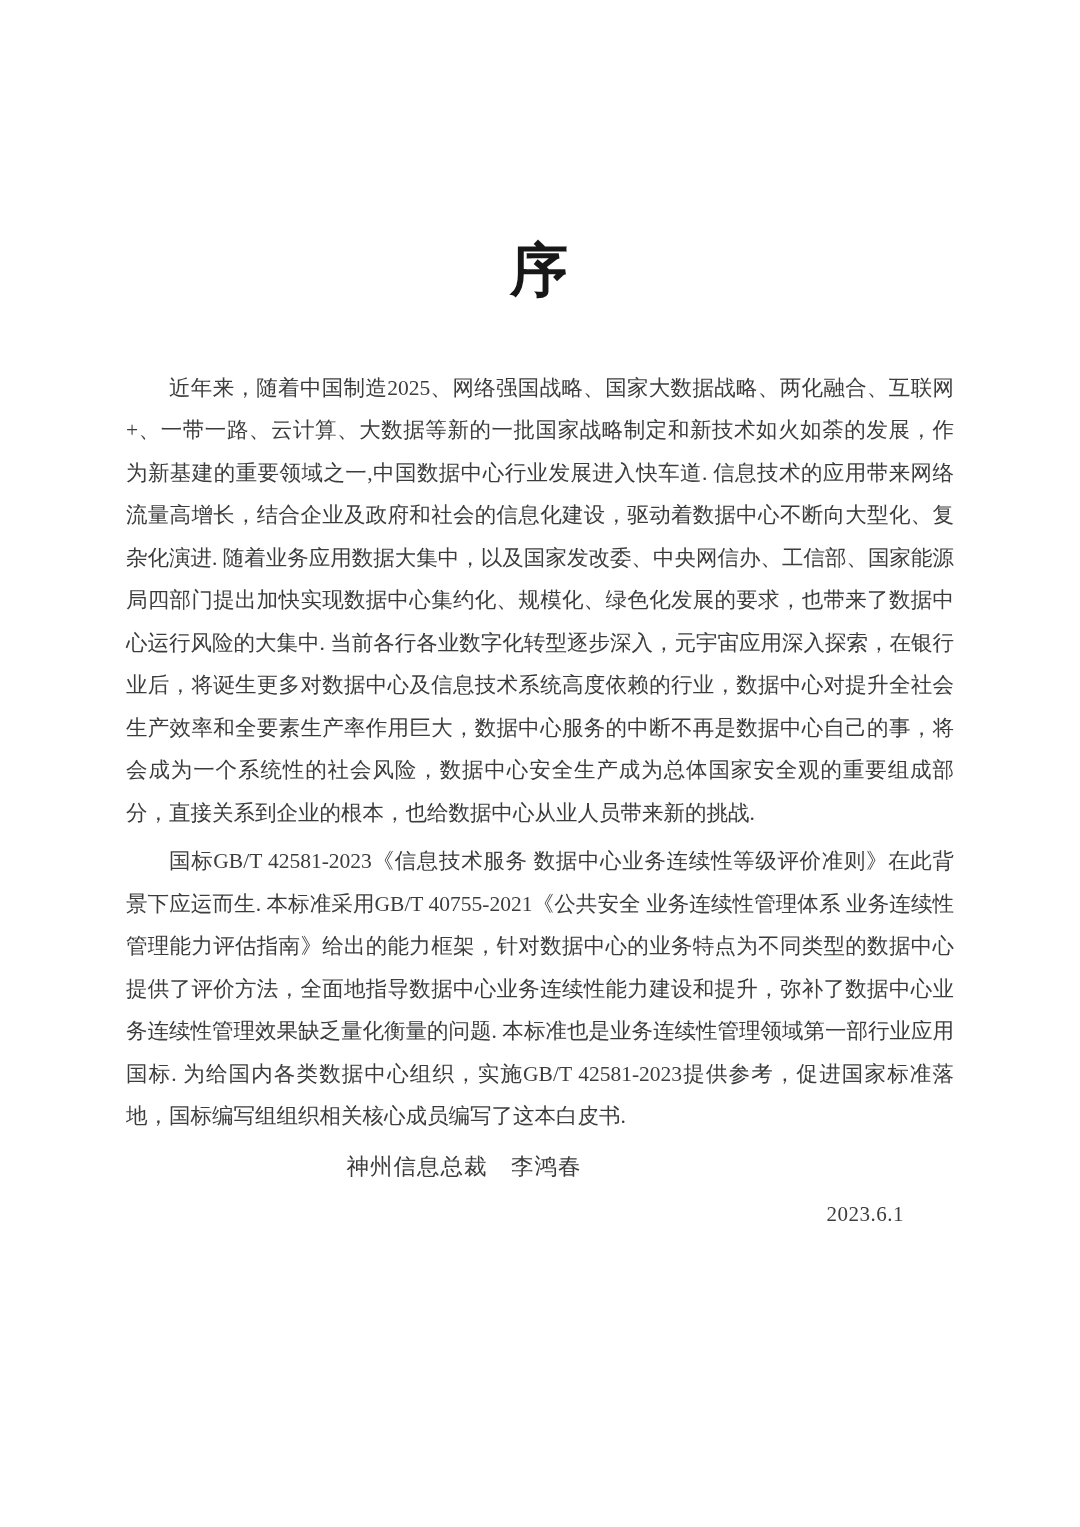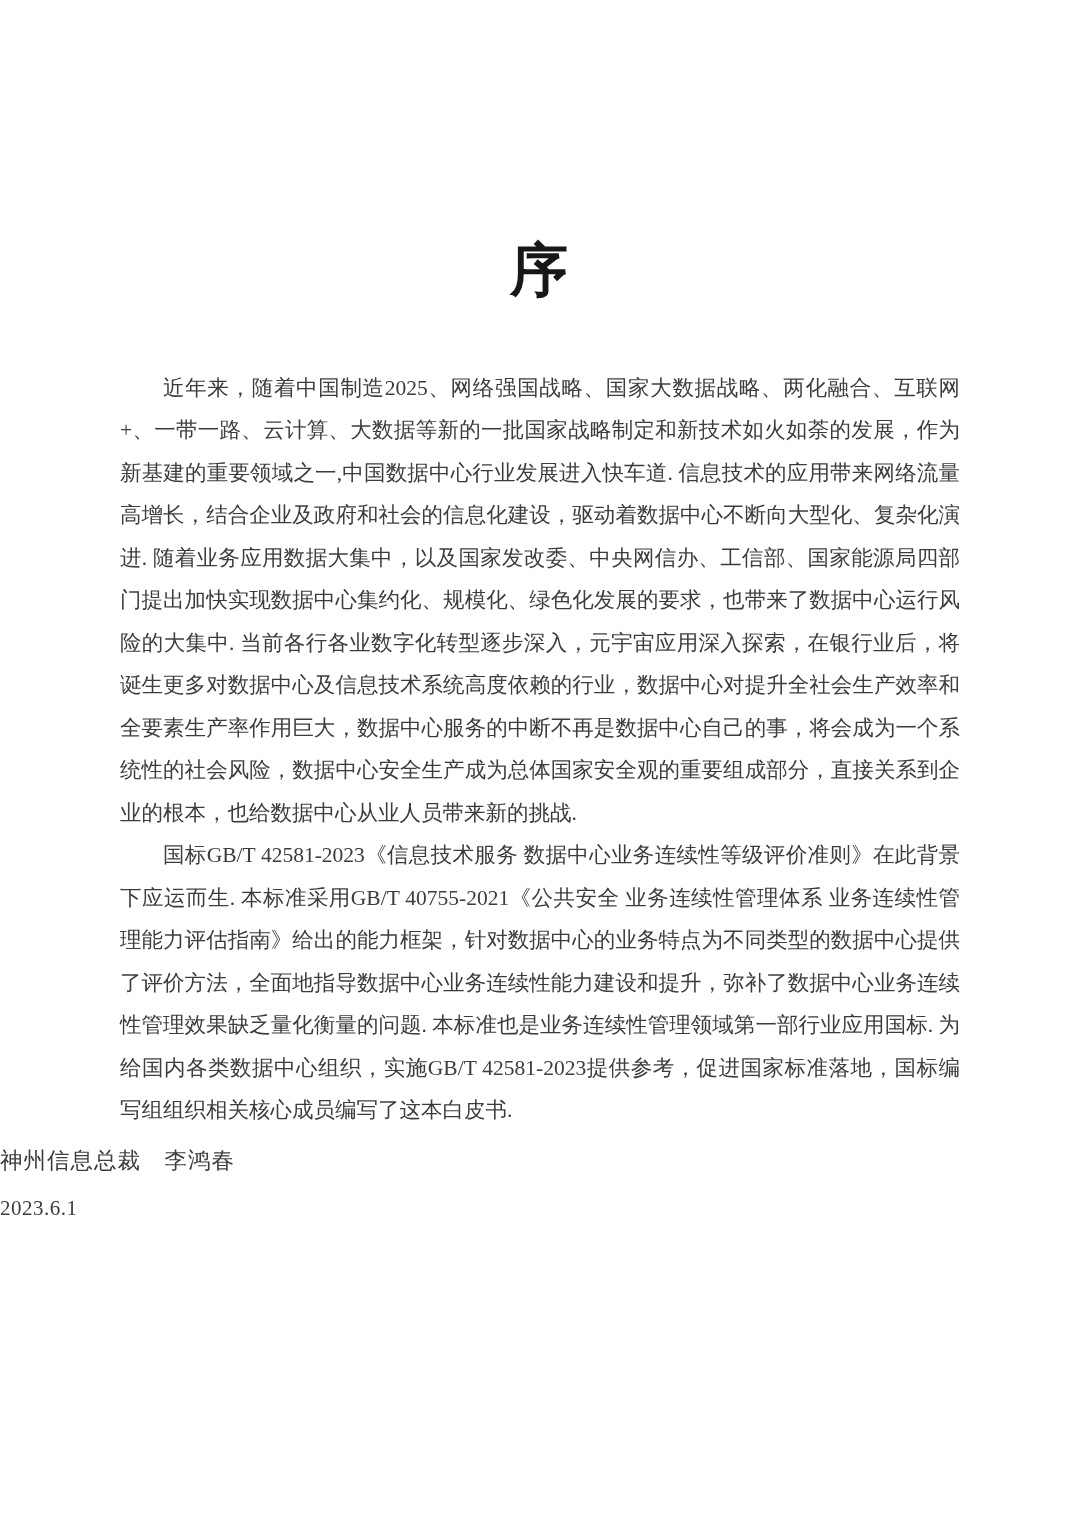--- a/index.html
+++ b/index.html
@@ -30,37 +30,37 @@
   .content {
     width: 840px;
     margin: 62px auto 0 auto;
     font-size: 21.5px;
     line-height: 42.5px;
     color: #3c3c3c;
     text-align: justify;
     text-justify: inter-ideograph;
   }
   .content p {
-    margin: 0;
+    margin: 6px;
     text-indent: 2em;
   }
   .signature-block {
     width: 1080px;
     margin-top: 8px;
     color: #3c3c3c;
   }
   .signature {
-    text-align: left;
+    text-align: center;
     padding-right: 152px;
     font-size: 22.5px;
     line-height: 42px;
     letter-spacing: 1px;
   }
   .date {
-    text-align: left;
+    text-align: right;
     padding-right: 176px;
     margin-top: 8px;
     font-size: 21px;
     line-height: 36px;
     letter-spacing: 0.5px;
   }
 </style>
 </head>
 <body>
 

